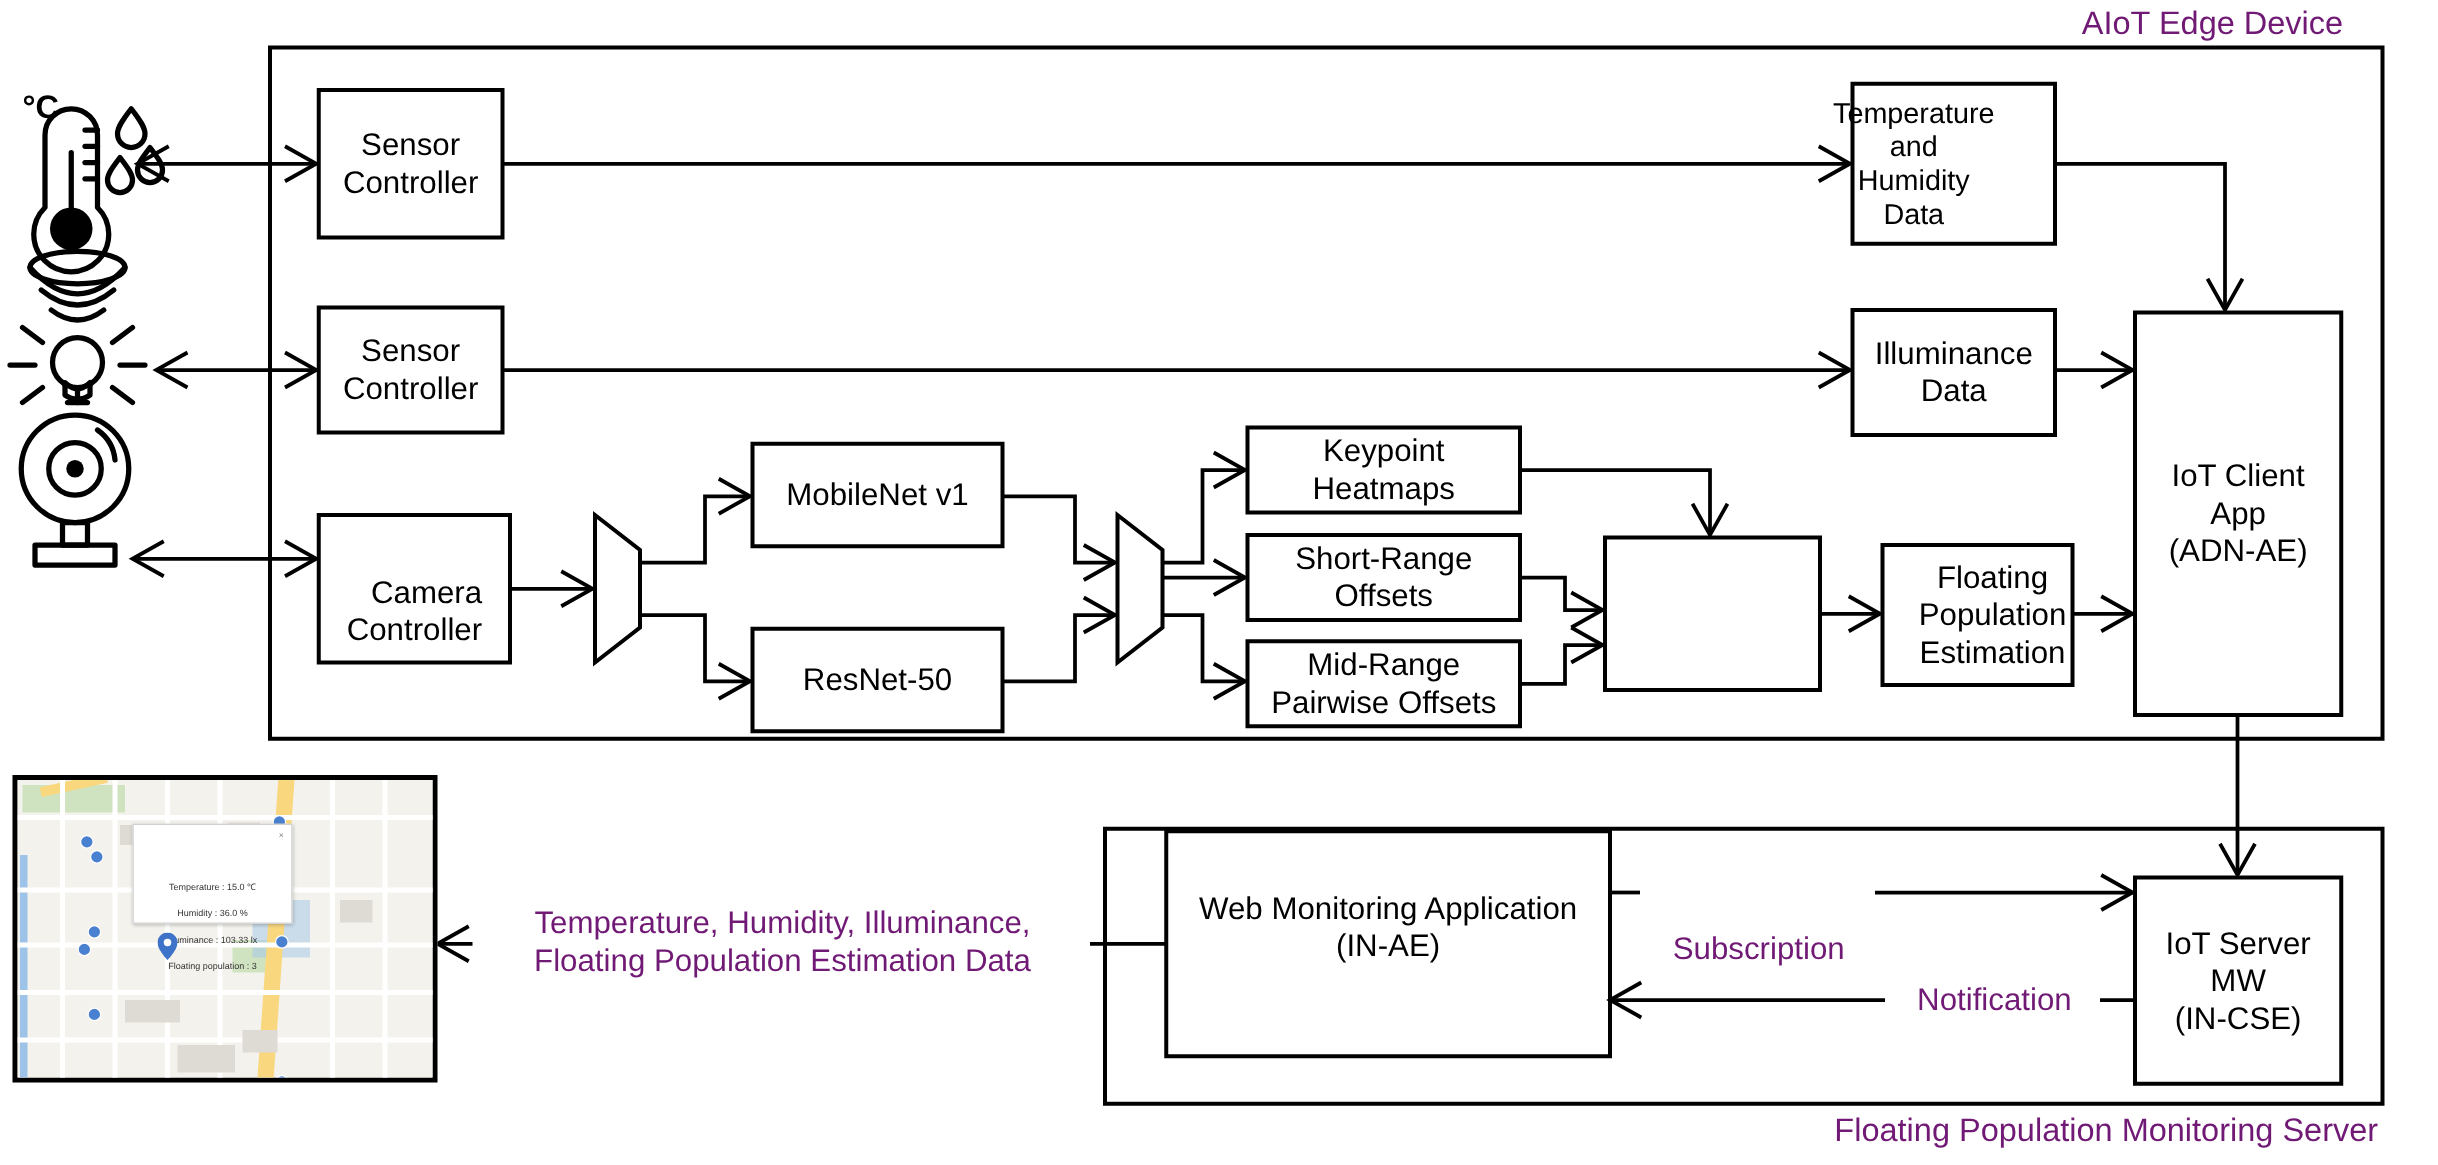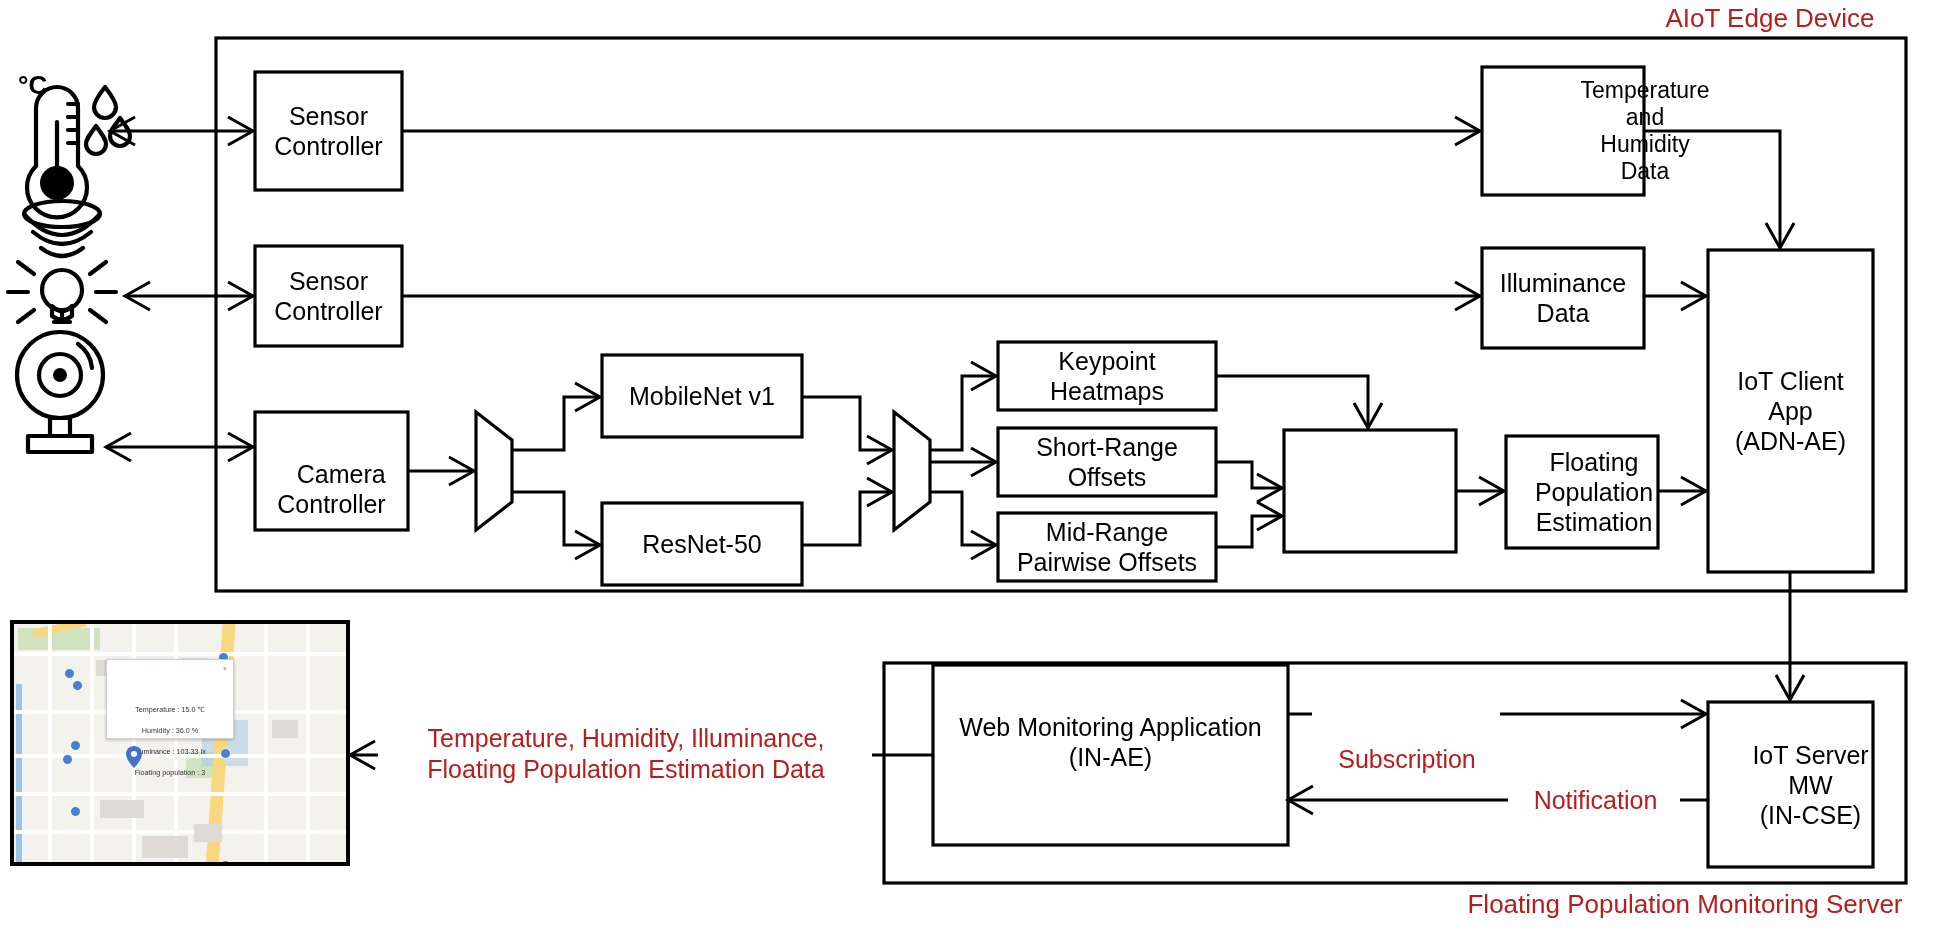--- a/index.html
+++ b/index.html
@@ -60,21 +60,21 @@
     stroke-linecap: round;
     stroke-linejoin: round;
   }
   .icn-f {
     fill: #000000;
     stroke: none;
   }
   .lbl {
     position: absolute;
     text-align: center;
-    color: #b91c1c;
+    color: #701a75;
     font-family: "Liberation Sans", sans-serif;
     font-size: 25px;
     line-height: 30px;
     white-space: pre-line;
     pointer-events: none;
   }
   .lbl.lg { font-size: 26px; line-height: 32px; }
   .boxtext {
     position: absolute;
     display: flex;
@@ -328,36 +328,36 @@
 Heatmaps</div>
 
   <div class="boxtext" style="left:998px; top:513px; width:218px; height:68px;">Mid-Range
 Pairwise Offsets</div>
 
 
   <div class="boxtext" style="left:1506px; top:436px; width:176px; height:112px;">Floating
 Population
 Estimation</div>
 
-  <div class="boxtext" style="left:1564px; top:67px; width:162px; height:128px; font-size:23px; line-height:27px;">Temperature
+  <div class="boxtext" style="left:1450px; top:67px; width:162px; height:128px; font-size:23px; line-height:27px;">Temperature
 and
 Humidity
 Data</div>
 
   <div class="boxtext" style="left:1482px; top:248px; width:162px; height:100px;">Illuminance
 Data</div>
 
   <div class="boxtext" style="left:1708px; top:250px; width:165px; height:322px;">IoT Client
 App
 (ADN-AE)</div>
 
   <div class="boxtext" style="left:933px; top:652px; width:355px; height:180px;">Web Monitoring Application
 (IN-AE)</div>
 
-  <div class="boxtext" style="left:1708px; top:702px; width:165px; height:165px;padding-left:20px;">IoT Server
+  <div class="boxtext" style="left:1708px; top:702px; width:165px; height:165px;">IoT Server
 MW
 (IN-CSE)</div>
 
   <div class="lbl" style="left:1312px; top:699px; width:190px;margin-top:45px;">Subscription</div>
 
   <div class="lbl" style="left:1508px; top:785px; width:175px;">Notification</div>
 
   <div class="lbl" style="left:380px; top:723px; width:492px; line-height:31px;">Temperature, Humidity, Illuminance,
 Floating Population Estimation Data</div>
 

